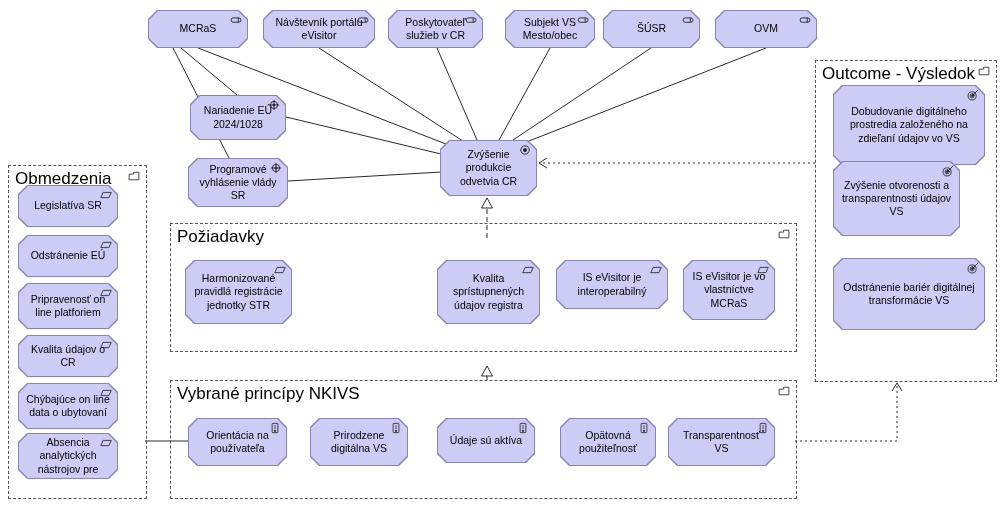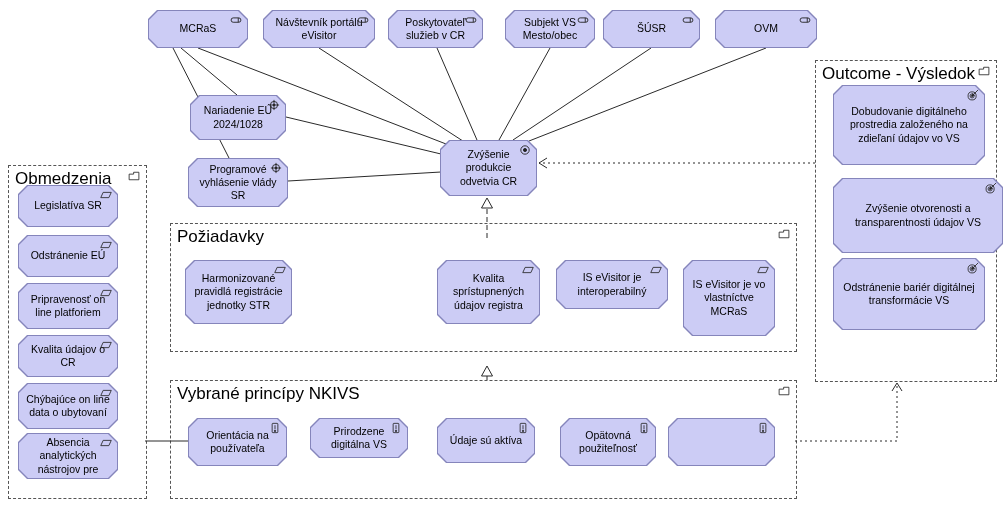--- a/index.html
+++ b/index.html
@@ -274,38 +274,38 @@
       </div>
   </div>
   <div class="mbox" style="left:556px;top:260px;width:112px;height:49px">
     <div class="mbox-in">
         <span class="lbl">IS eVisitor je interoperabilný</span>
     <svg class="ic sym" viewBox="0 0 16 16">
           <use href="#sym-requirement"></use>
         </svg>
       </div>
   </div>
-  <div class="mbox" style="left:683px;top:260px;width:92px;height:76px">
+  <div class="mbox" style="left:683px;top:260px;width:92px;height:60px">
     <div class="mbox-in">
         <span class="lbl">IS eVisitor je vo vlastníctve MCRaS</span>
     <svg class="ic sym" viewBox="0 0 16 16">
           <use href="#sym-requirement"></use>
         </svg>
       </div>
   </div>
 
   <div class="mbox" style="left:188px;top:418px;width:99px;height:48px">
     <div class="mbox-in">
         <span class="lbl">Orientácia na používateľa</span>
     <svg class="ic sym" viewBox="0 0 16 16">
           <use href="#sym-principle"></use>
         </svg>
       </div>
   </div>
-  <div class="mbox" style="left:310px;top:418px;width:98px;height:40px">
+  <div class="mbox" style="left:310px;top:418px;width:98px;height:48px">
     <div class="mbox-in">
         <span class="lbl">Prirodzene digitálna VS</span>
     <svg class="ic sym" viewBox="0 0 16 16">
           <use href="#sym-principle"></use>
         </svg>
       </div>
   </div>
   <div class="mbox" style="left:437px;top:418px;width:98px;height:45px">
     <div class="mbox-in">
         <span class="lbl">Údaje sú aktíva</span>
@@ -317,35 +317,36 @@
   <div class="mbox" style="left:560px;top:418px;width:96px;height:48px">
     <div class="mbox-in">
         <span class="lbl">Opätovná použiteľnosť</span>
     <svg class="ic sym" viewBox="0 0 16 16">
           <use href="#sym-principle"></use>
         </svg>
       </div>
   </div>
   <div class="mbox" style="left:668px;top:418px;width:107px;height:48px">
     <div class="mbox-in">
+        <span class="lbl">Transparentnosť VS</span>
     <svg class="ic sym" viewBox="0 0 16 16">
           <use href="#sym-principle"></use>
         </svg>
       </div>
   </div>
 
   <div class="mbox" style="left:833px;top:85px;width:152px;height:80px">
     <div class="mbox-in">
         <span class="lbl">Dobudovanie digitálneho prostredia založeného na zdieľaní údajov vo VS</span>
     <svg class="ic sym" viewBox="0 0 16 16">
           <use href="#sym-outcome"></use>
         </svg>
       </div>
   </div>
-  <div class="mbox" style="left:833px;top:178px;width:170px;height:75px">
+  <div class="mbox" style="left:833px;top:161px;width:127px;height:75px">
     <div class="mbox-in">
         <span class="lbl">Zvýšenie otvorenosti a transparentnosti údajov VS</span>
     <svg class="ic sym" viewBox="0 0 16 16">
           <use href="#sym-outcome"></use>
         </svg>
       </div>
   </div>
   <div class="mbox" style="left:833px;top:258px;width:152px;height:72px">
     <div class="mbox-in">
         <span class="lbl">Odstránenie bariér digitálnej transformácie VS</span>

